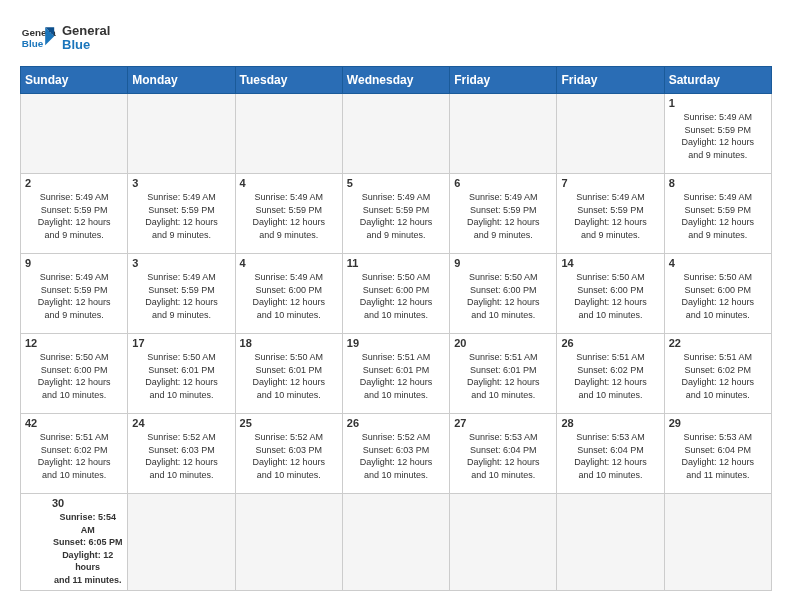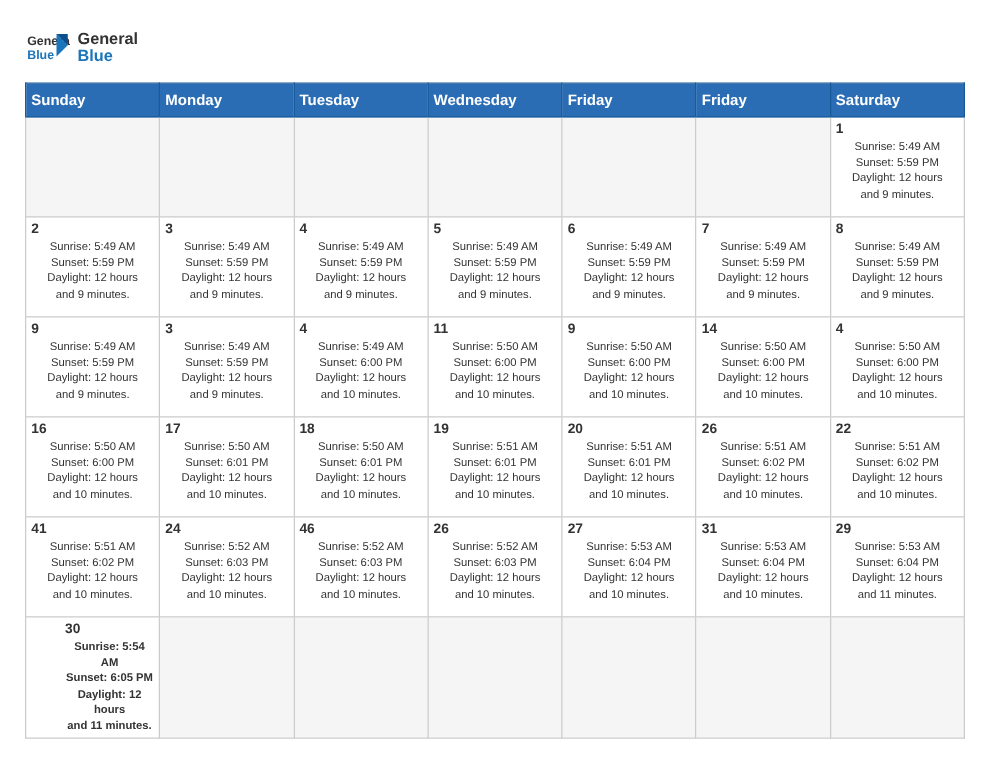--- a/index.html
+++ b/index.html
@@ -227,21 +227,21 @@
         <td>
           <span class="day-number">4</span>
           <div class="day-info" style="white-space: pre-line;">Sunrise: 5:50 AM
 Sunset: 6:00 PM
 Daylight: 12 hours
 and 10 minutes.</div>
         </td>
       </tr>
       <tr>
         <td>
-          <span class="day-number">16</span>
+          <span class="day-number">12</span>
           <div class="day-info" style="white-space: pre-line;">Sunrise: 5:50 AM
 Sunset: 6:00 PM
 Daylight: 12 hours
 and 10 minutes.</div>
         </td>
         <td>
           <span class="day-number">17</span>
           <div class="day-info" style="white-space: pre-line;">Sunrise: 5:50 AM
 Sunset: 6:01 PM
 Daylight: 12 hours
@@ -278,56 +278,56 @@
         <td>
           <span class="day-number">22</span>
           <div class="day-info" style="white-space: pre-line;">Sunrise: 5:51 AM
 Sunset: 6:02 PM
 Daylight: 12 hours
 and 10 minutes.</div>
         </td>
       </tr>
       <tr>
         <td>
-          <span class="day-number">41</span>
+          <span class="day-number">42</span>
           <div class="day-info" style="white-space: pre-line;">Sunrise: 5:51 AM
 Sunset: 6:02 PM
 Daylight: 12 hours
 and 10 minutes.</div>
         </td>
         <td>
           <span class="day-number">24</span>
           <div class="day-info" style="white-space: pre-line;">Sunrise: 5:52 AM
 Sunset: 6:03 PM
 Daylight: 12 hours
 and 10 minutes.</div>
         </td>
         <td>
-          <span class="day-number">46</span>
+          <span class="day-number">25</span>
           <div class="day-info" style="white-space: pre-line;">Sunrise: 5:52 AM
 Sunset: 6:03 PM
 Daylight: 12 hours
 and 10 minutes.</div>
         </td>
         <td>
           <span class="day-number">26</span>
           <div class="day-info" style="white-space: pre-line;">Sunrise: 5:52 AM
 Sunset: 6:03 PM
 Daylight: 12 hours
 and 10 minutes.</div>
         </td>
         <td>
           <span class="day-number">27</span>
           <div class="day-info" style="white-space: pre-line;">Sunrise: 5:53 AM
 Sunset: 6:04 PM
 Daylight: 12 hours
 and 10 minutes.</div>
         </td>
         <td>
-          <span class="day-number">31</span>
+          <span class="day-number">28</span>
           <div class="day-info" style="white-space: pre-line;">Sunrise: 5:53 AM
 Sunset: 6:04 PM
 Daylight: 12 hours
 and 10 minutes.</div>
         </td>
         <td>
           <span class="day-number">29</span>
           <div class="day-info" style="white-space: pre-line;">Sunrise: 5:53 AM
 Sunset: 6:04 PM
 Daylight: 12 hours

